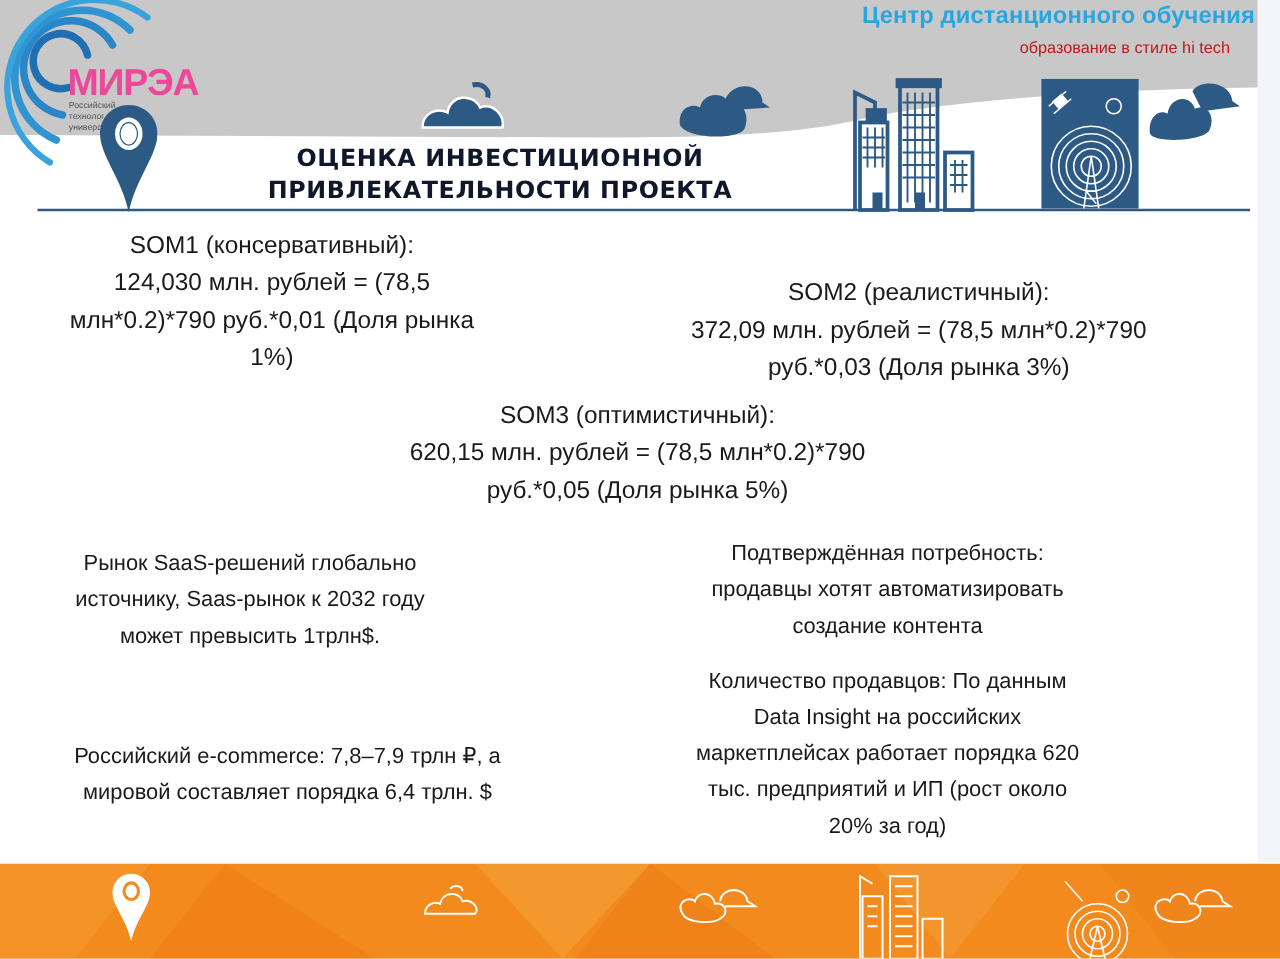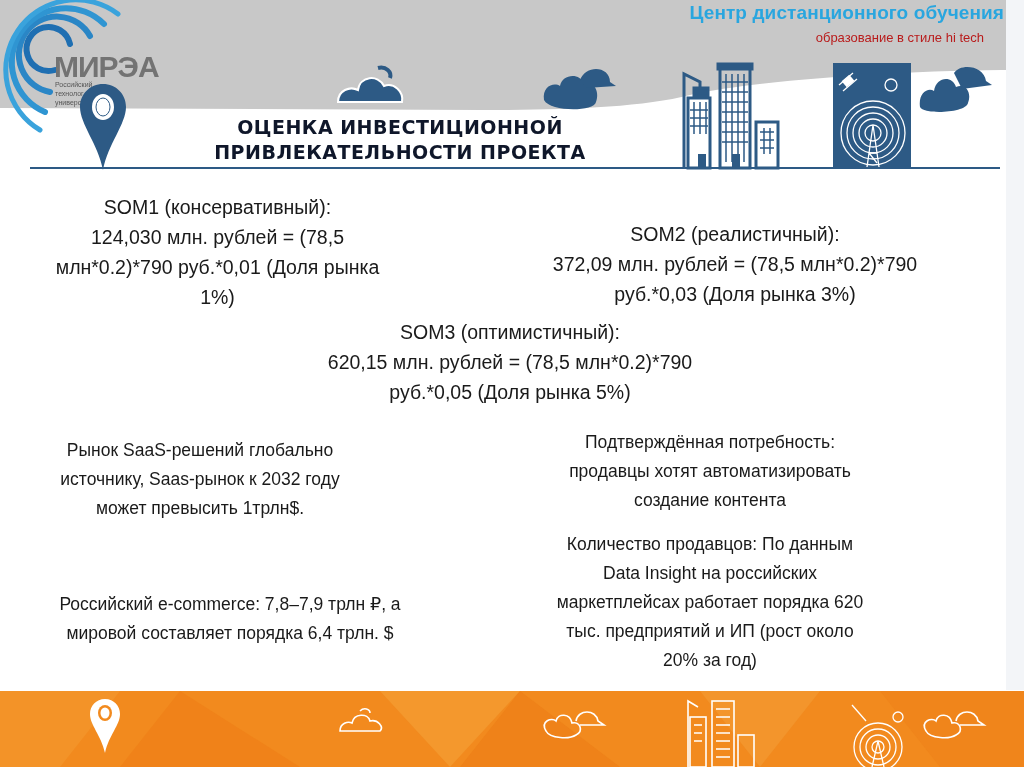--- a/index.html
+++ b/index.html
@@ -16,21 +16,21 @@
     .right-edge { position: absolute; right: 0; top: 0; width: 18px; height: 690px; background: #f3f5f8; }
     .center-title {
       position: absolute; right: 20px; top: 2px; text-align: right;
       color: #29a6df; font-weight: bold; font-size: 19px; letter-spacing: 0.1px; padding-left: 36px;
     }
     .center-sub {
       position: absolute; right: 40px; top: 30px; color: #b91c1c; font-size: 13px;
     }
     .logo { position: absolute; left: 0; top: 0; width: 175px; height: 175px; }
     .logo-text {
-      position: absolute; left: 54px; top: 50px; color: #737373; font-weight: bold;
+      position: absolute; left: 54px; top: 50px; color: #ec4899; font-weight: bold;
       font-size: 30px; letter-spacing: -1px; text-align: center;
     }
     .logo-sub { position: absolute; left: 55px; top: 80px; font-size: 7px; color: #555; line-height: 9px; }
     .pin { position: absolute; left: 80px; top: 84px; }
     .slide-title {
       position: absolute; left: 190px; top: 115px; width: 420px; text-align: center;
       font-family: "DejaVu Sans", sans-serif; font-weight: bold; font-size: 19px;
       line-height: 25px; color: #0f172a; letter-spacing: 0.5px;
     }
     .block { position: absolute; text-align: center; font-size: 19.5px; line-height: 30px; color: #1a1a1a; }
@@ -126,21 +126,21 @@
     <path d="M36 10 C 42 0 66 2 68 18 L 74 22 L 44 26 Z" fill="#2d5a85"></path>
   </svg>
 
   <div class="slide-title">
     <div>ОЦЕНКА ИНВЕСТИЦИОННОЙ</div>
     <div>ПРИВЛЕКАТЕЛЬНОСТИ ПРОЕКТА</div>
   </div>
 
   <div class="rule"></div>
 
-  <div class="block" style="left:5px; top:192px; width:425px;">
+  <div class="block" style="left:5px; top:181px; width:425px;">
     <span class="line">SOM1 (консервативный):</span>
     <span class="line">124,030 млн. рублей = (78,5</span>
     <span class="line">млн*0.2)*790 руб.*0,01 (Доля рынка</span>
     <span class="line">1%)</span>
   </div>
 
   <div class="block" style="left:495px; top:191px; width:480px;margin-top:28px;">
     <span class="line">SOM2 (реалистичный):</span>
     <span class="line">372,09 млн. рублей = (78,5 млн*0.2)*790</span>
     <span class="line">руб.*0,03 (Доля рынка 3%)</span>

